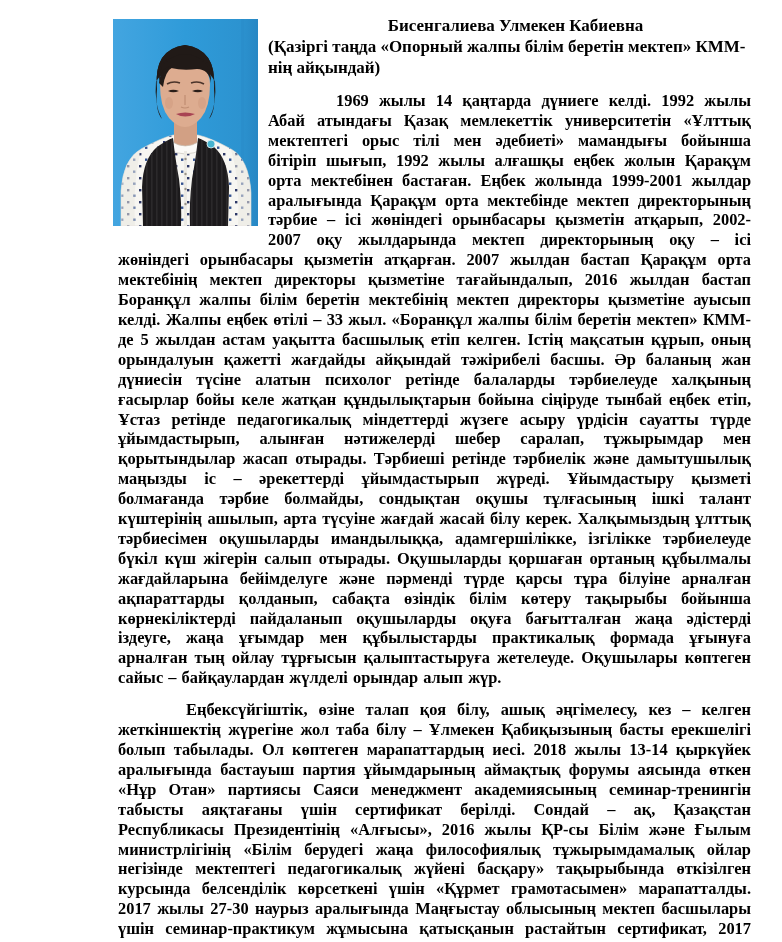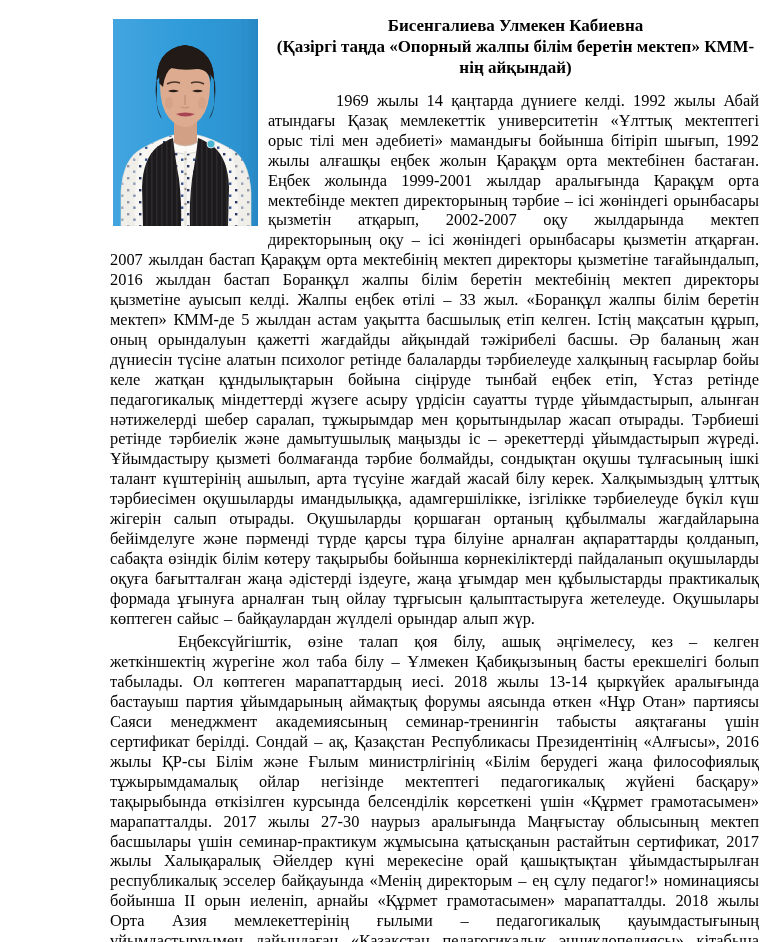--- a/index.html
+++ b/index.html
@@ -27,31 +27,32 @@
     font-size:17px;
     font-weight:bold;
     line-height:21px;
     text-align:center;
     margin:0;
   }
   .doc-subtitle{
     font-size:17px;
     font-weight:bold;
     line-height:21px;
-    text-align:center;
+    text-align:left;
     margin:0 0 13px 0;
   }
   .doc-subtitle .line{display:block;}
   .para{
     font-size:16.4px;
     line-height:19.9px;
     text-align:justify;
-    margin:4px;
+    margin:12px;
     text-indent:68px;
     word-spacing:1px;
+    font-weight:bold;
   }
 </style>
 </head>
 <body>
 
 <div class="page">
   <div class="content">
 
     <figure class="photo-figure">
       <svg viewBox="0 0 145 207" xmlns="http://www.w3.org/2000/svg">

